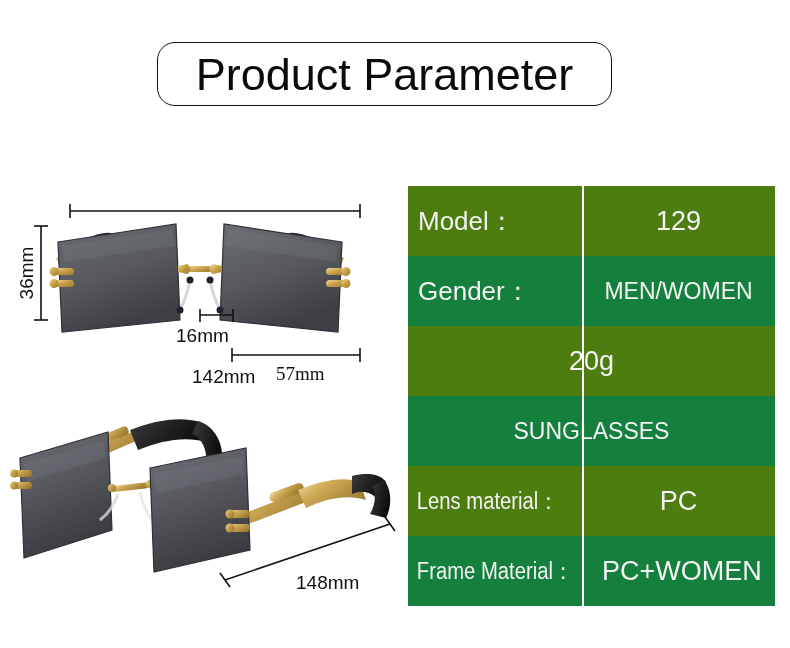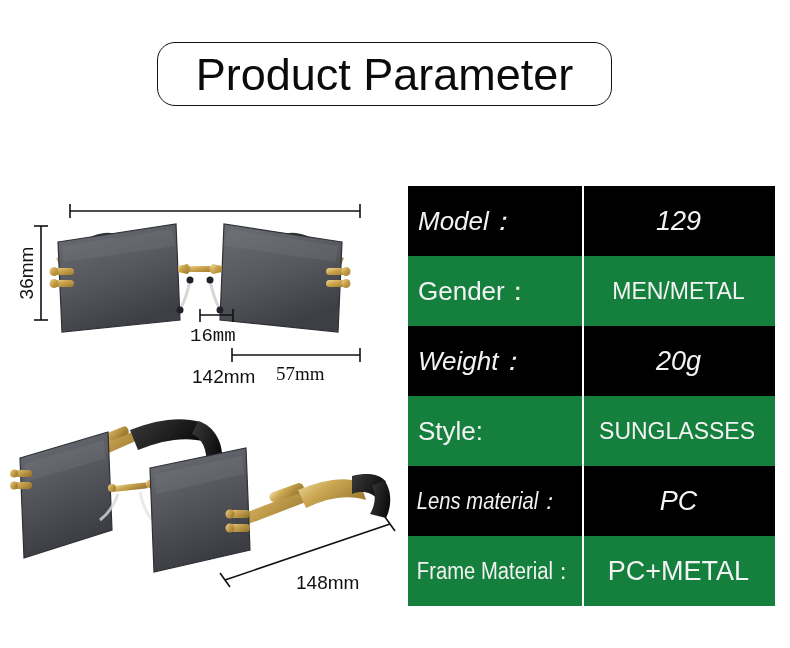--- a/index.html
+++ b/index.html
@@ -49,21 +49,21 @@
     width: 367px;
     height: 420px;
     display: flex;
     flex-direction: column;
   }
   .spec-row {
     flex: 1 1 0;
     display: flex;
     position: relative;
   }
-  .spec-row.shade-a { background: #000000; font-style: italic; }
+  .spec-row.shade-a { background: #4d7c0f; }
   .spec-row.shade-b { background: #15803d; }
   .spec-row::after {
     content: "";
     position: absolute;
     left: 174px;
     top: 0;
     width: 2px;
     height: 100%;
     background: #ffffff;
   }
@@ -199,21 +199,21 @@
 
       <g stroke="#111111" stroke-width="1.6" fill="none">
         <line x1="232" y1="175" x2="360" y2="175"></line>
         <line x1="232" y1="168" x2="232" y2="182"></line>
         <line x1="360" y1="168" x2="360" y2="182"></line>
       </g>
     </svg>
 
     <div class="dim-label" style="left:192px; top:186px;">142mm</div>
     <div class="dim-label vertical" style="left:-3px; top:82px; width:60px; text-align:center;">36mm</div>
-    <div class="dim-label" style="left:190px; top:145px;font-family:Liberation Mono, monospace;">16mm</div>
+    <div class="dim-label" style="left:176px; top:145px;">16mm</div>
     <div class="dim-label" style="left:276px; top:183px;font-family:Liberation Serif, serif;">57mm</div>
   </div>
 
   <div class="diagram" style="left:0px; top:410px; width:400px; height:200px;">
     <svg width="400" height="200" viewBox="0 0 400 200" xmlns="http://www.w3.org/2000/svg">
       <defs>
         <linearGradient id="lensGradA" x1="0" y1="0" x2="0.3" y2="1">
           <stop offset="0%" stop-color="#6e7077"></stop>
           <stop offset="50%" stop-color="#54565c"></stop>
           <stop offset="100%" stop-color="#3a3c42"></stop>
@@ -279,38 +279,36 @@
 
   <div class="spec-table">
 
     <div class="spec-row shade-a">
       <div class="spec-label">Model：</div>
       <div class="spec-value big">129</div>
     </div>
 
     <div class="spec-row shade-b">
       <div class="spec-label">Gender：</div>
-      <div class="spec-value">MEN/METAL</div>
+      <div class="spec-value">MEN/WOMEN</div>
     </div>
 
     <div class="spec-row shade-a">
-      <div class="spec-label">Weight：</div>
       <div class="spec-value big">20g</div>
     </div>
 
     <div class="spec-row shade-b">
-      <div class="spec-label">Style:</div>
       <div class="spec-value">SUNGLASSES</div>
     </div>
 
     <div class="spec-row shade-a">
       <div class="spec-label condensed">Lens material：</div>
       <div class="spec-value big">PC</div>
     </div>
 
     <div class="spec-row shade-b">
       <div class="spec-label condensed">Frame Material：</div>
-      <div class="spec-value big">PC+METAL</div>
+      <div class="spec-value big">PC+WOMEN</div>
     </div>
 
   </div>
 
 </div>
 
 </body></html>

